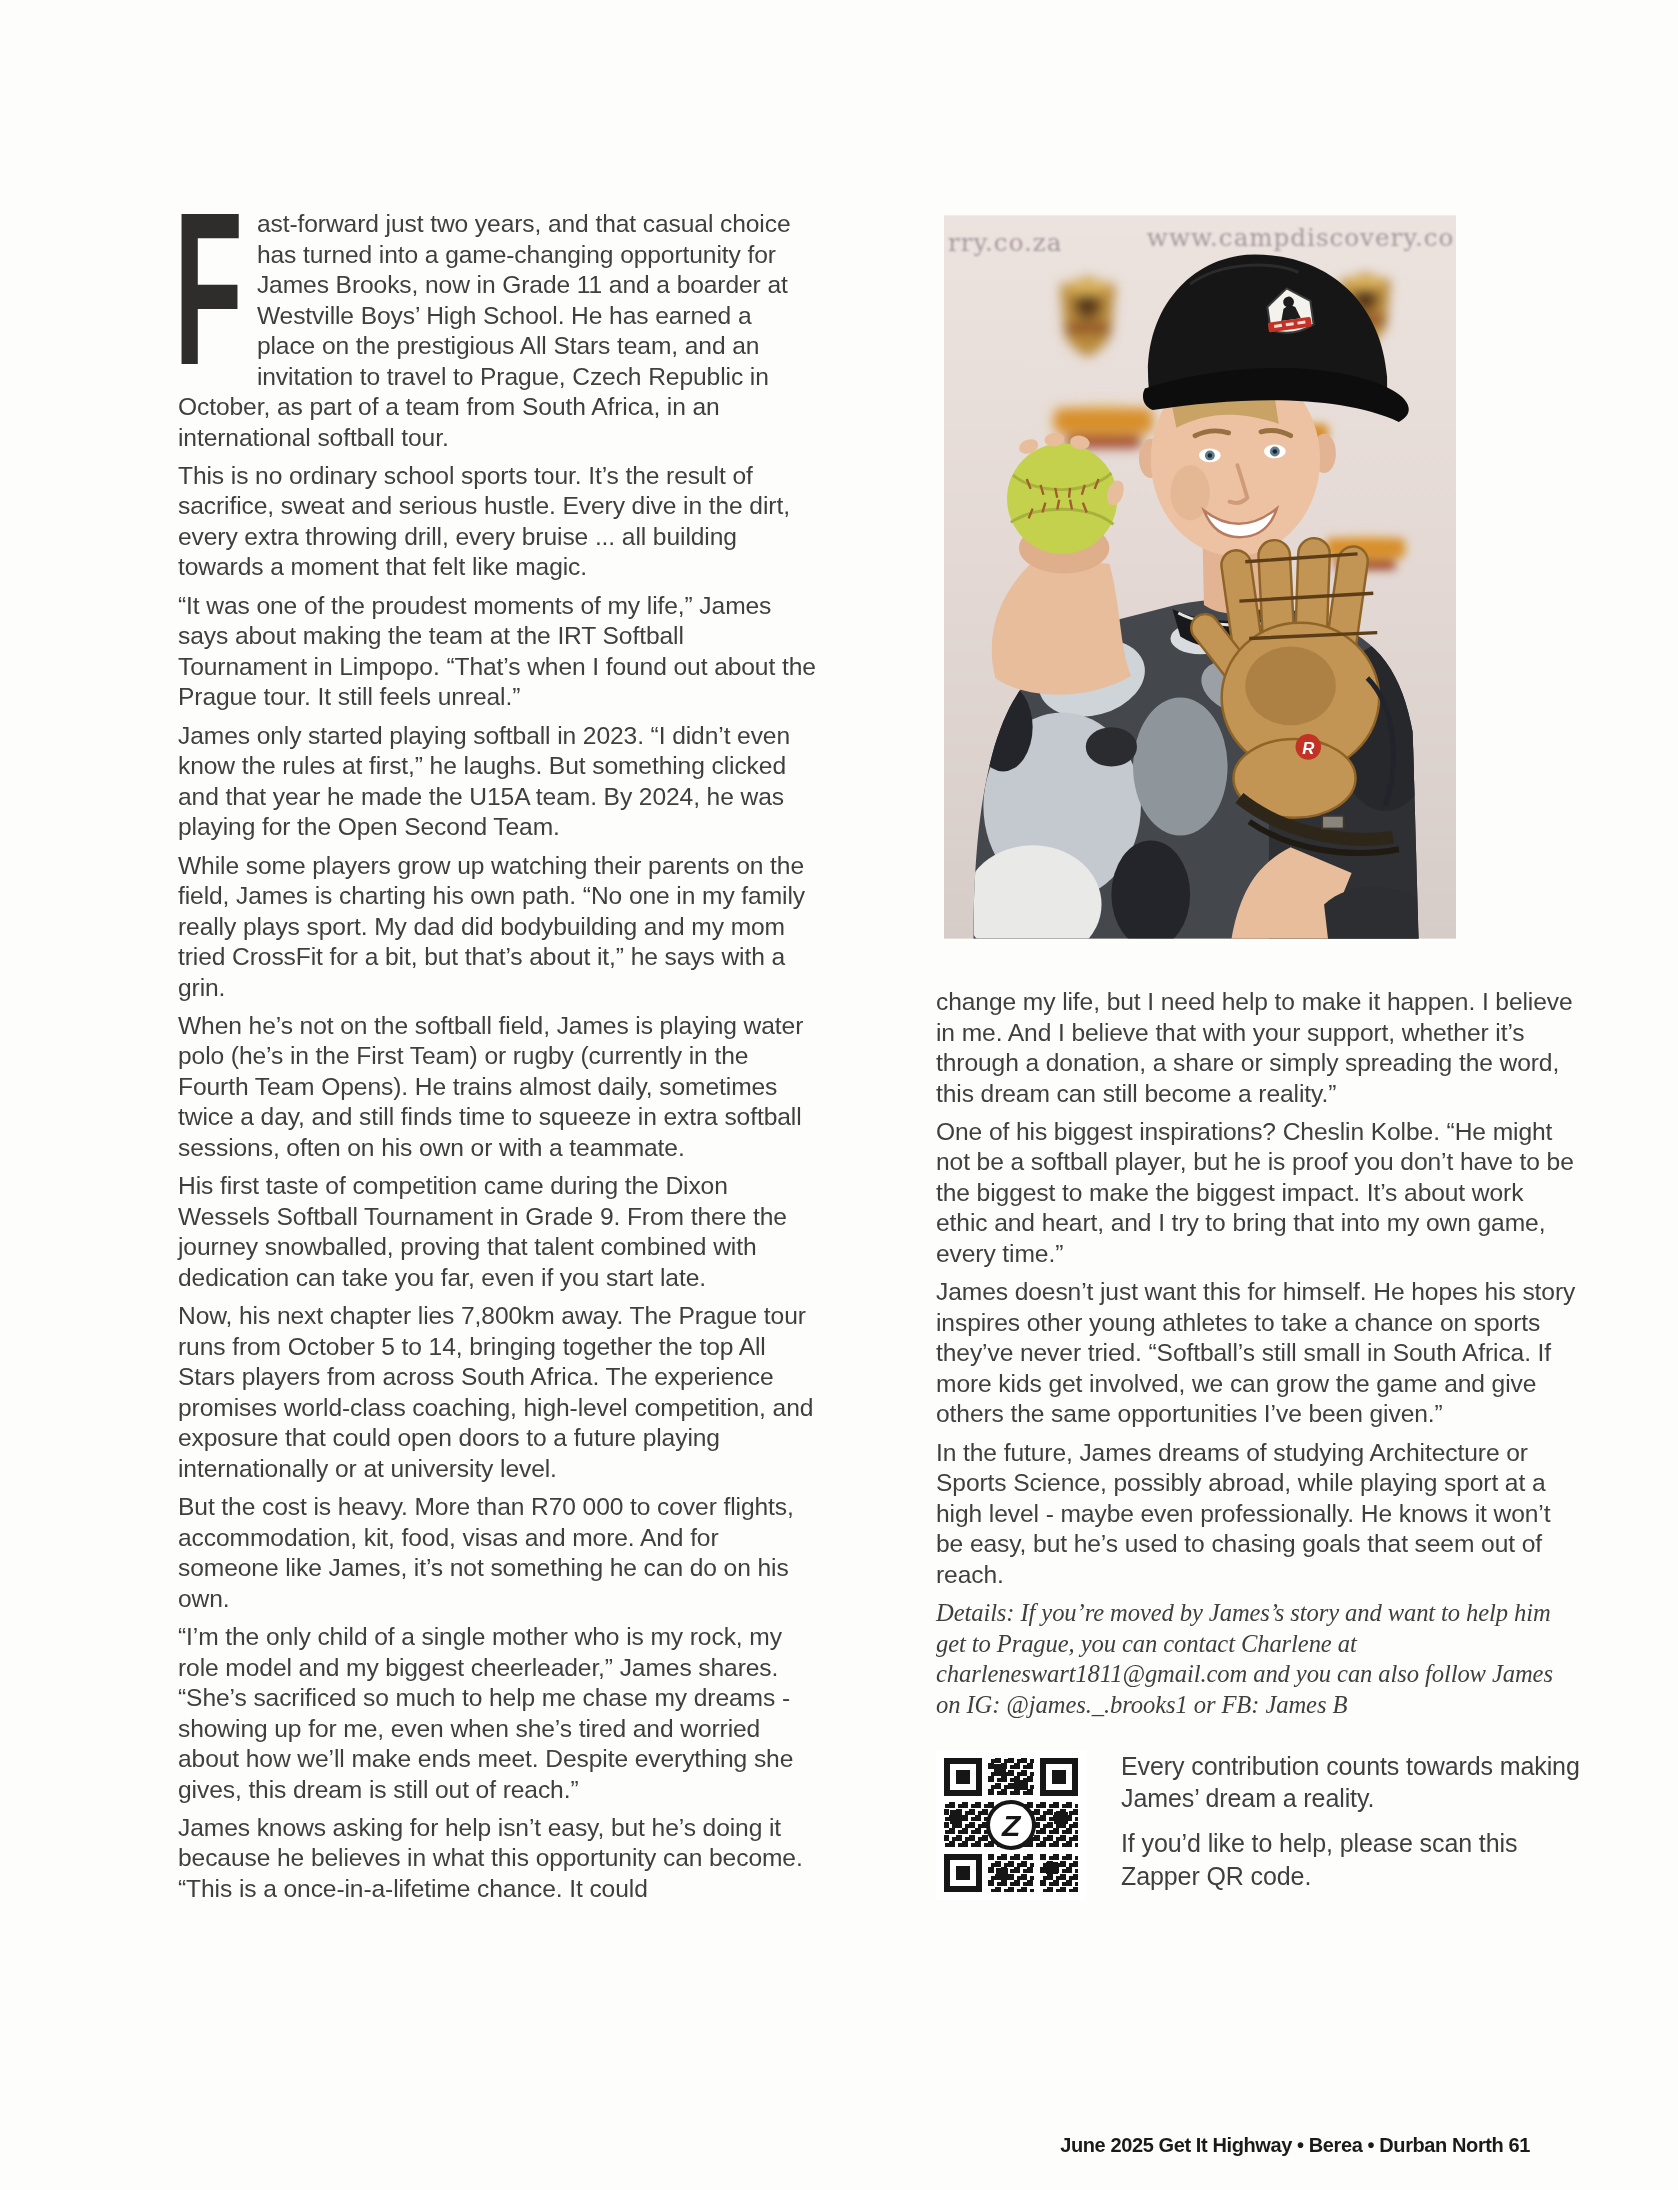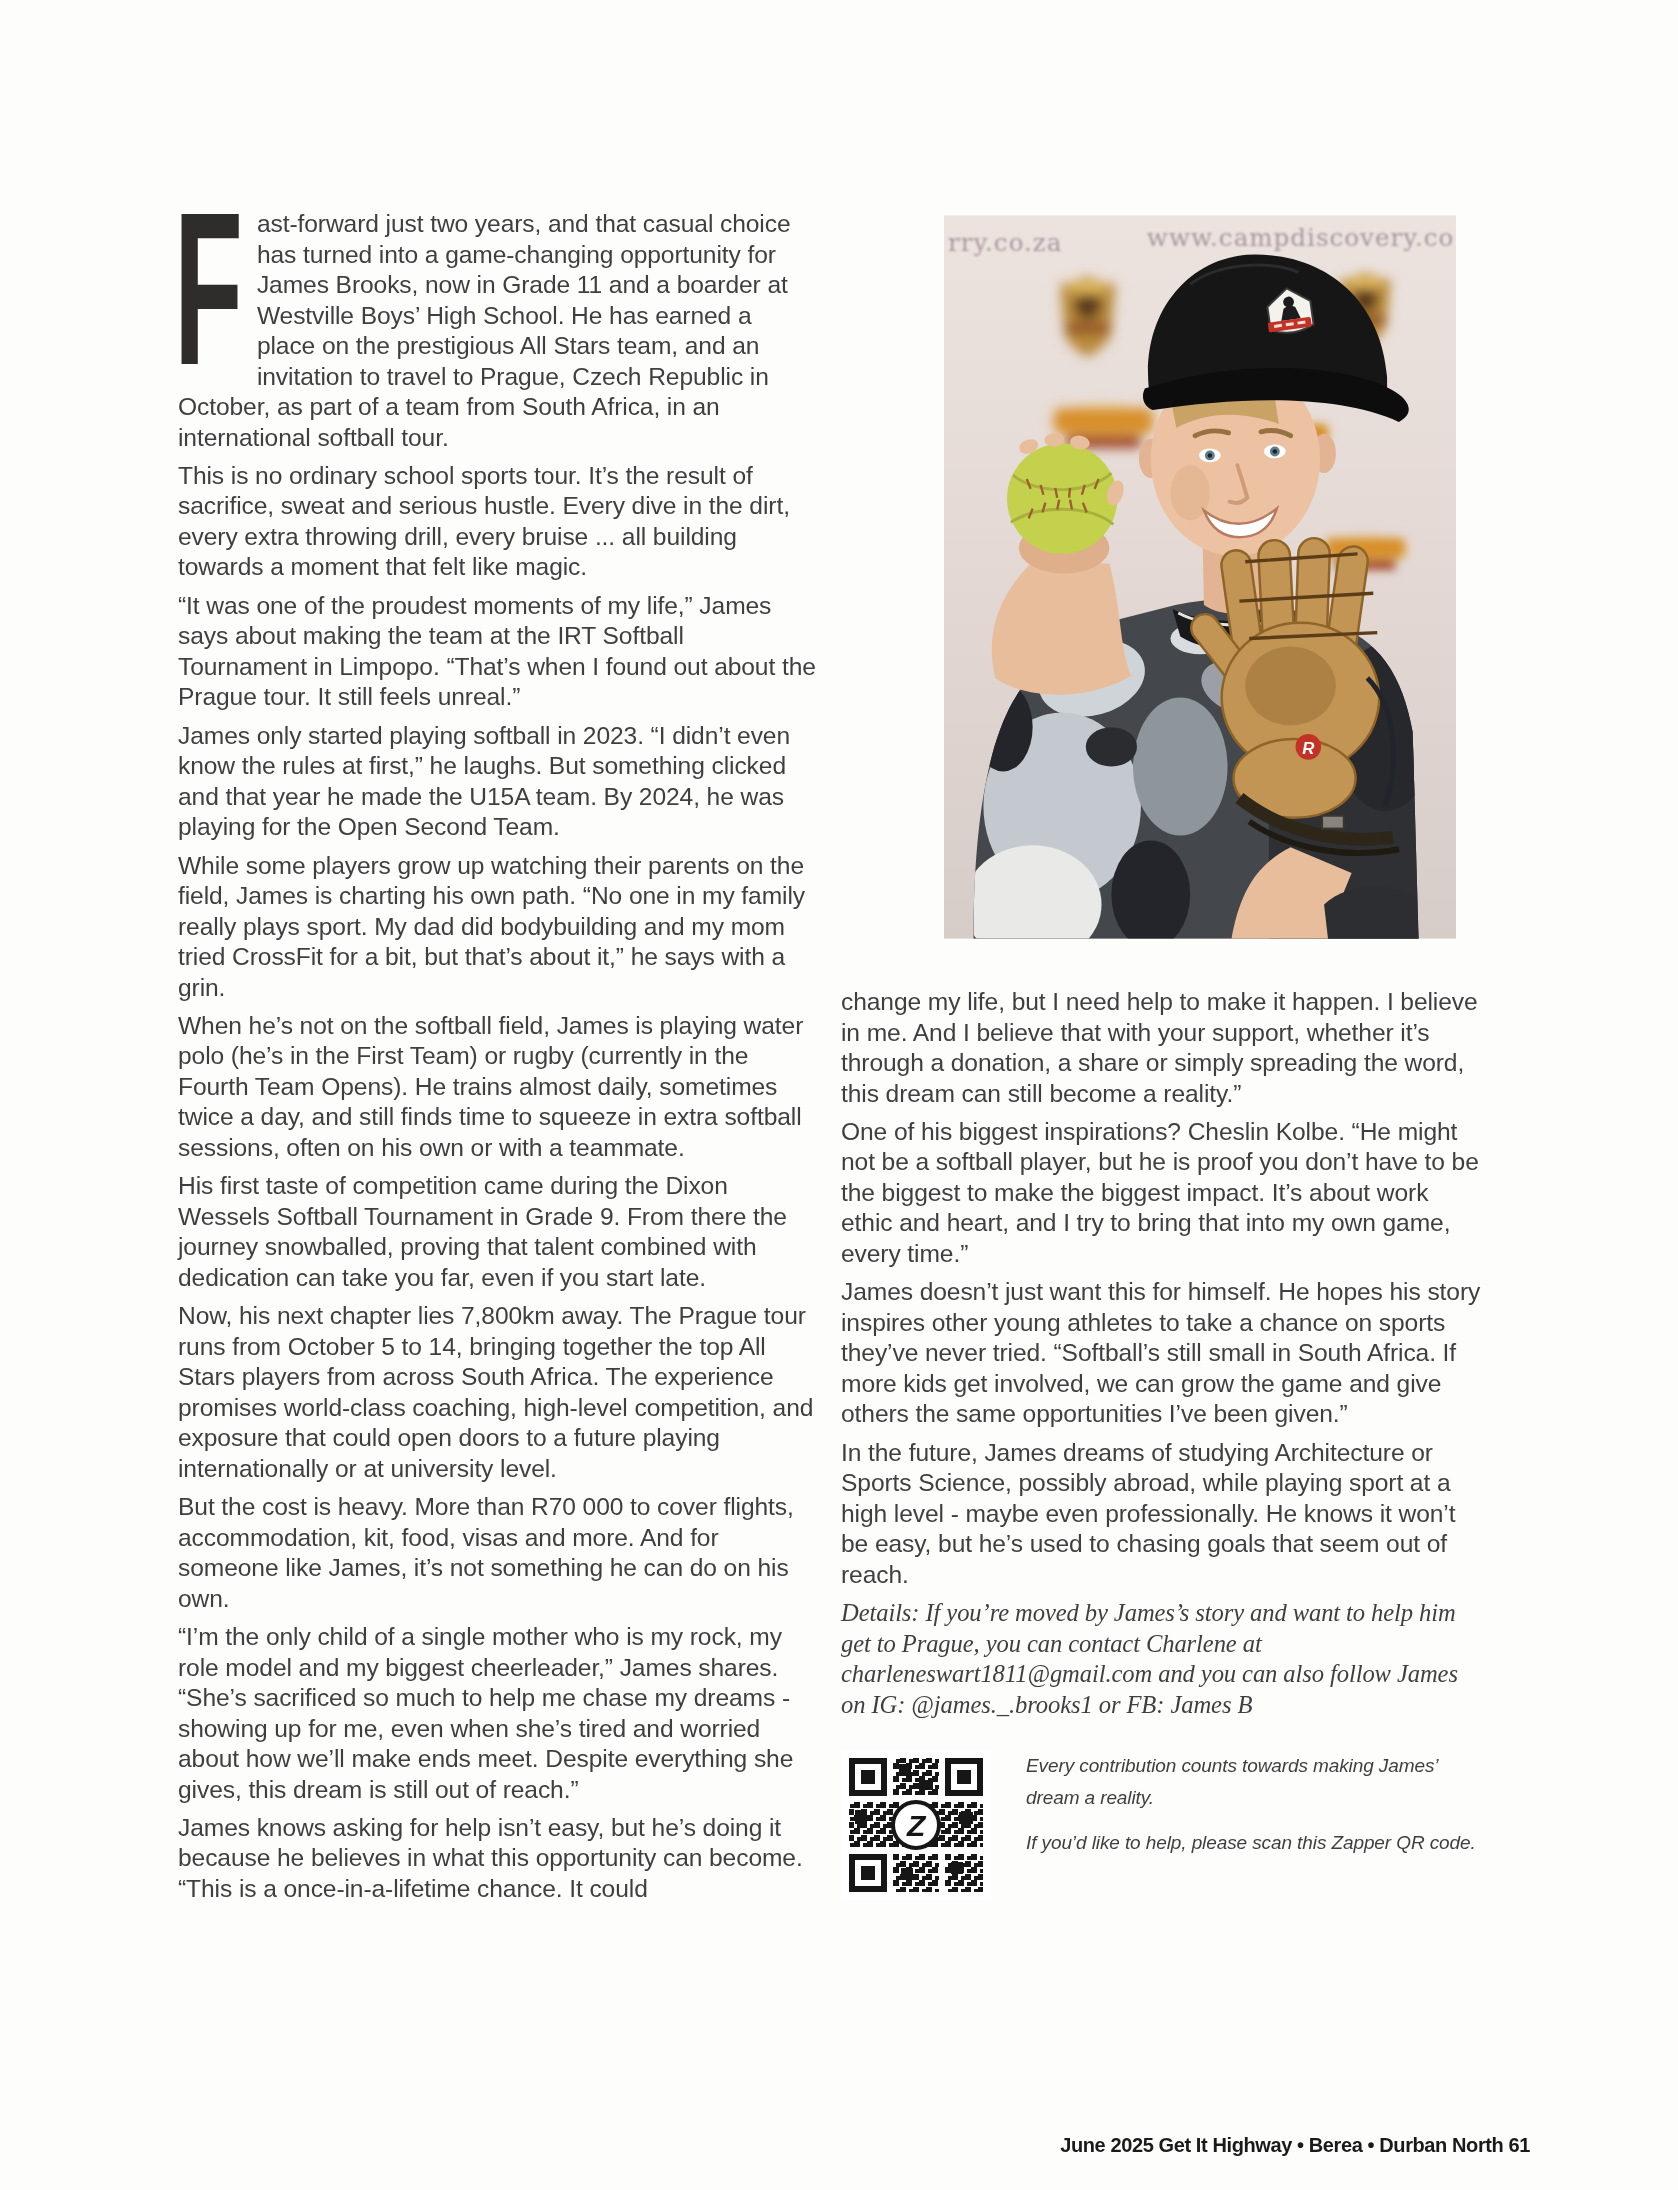--- a/index.html
+++ b/index.html
@@ -3,32 +3,32 @@
 <meta charset="utf-8">
 <style>
   html,body{margin:0;padding:0;background:#ffffff;}
   .page{
     position:relative;width:1679px;height:2191px;background:#fdfdfc;
     font-family:"Liberation Sans",sans-serif;color:#3f3f3f;overflow:hidden;
   }
   .col{position:absolute;font-size:24.6px;line-height:30.5px;letter-spacing:-0.1px;text-align:left;}
   .col p{margin:0 0 7.9px 0;}
   .col-left{left:178px;top:209px;width:638px;}
-  .col-right{left:841px;top:987px;width:645px;}
+  .col-right{left:936px;top:987px;width:645px;}
   .dropcap{
     float:left;width:69px;height:156px;line-height:156px;font-size:217px;font-weight:700;
     color:#2f2d2c;transform:scaleX(.52);transform-origin:0 0;margin:2px 13.8px 0 -3.9px;
   }
   .italic{font-style:italic;font-family:Liberation Serif, serif;}
   .photo{position:absolute;left:944px;top:215px;width:512px;height:724px;margin:0;padding:0;}
   .photo svg{display:block;width:512px;height:724px;}
   .qr-row{display:flex;gap:35px;align-items:flex-start;margin-top:29.6px;}
   .qr-box{flex:0 0 auto;width:150px;height:150px;}
   .qr-box svg{display:block;width:150px;height:150px;}
-  .qr-captions p{font-style:italic;font-size:19px;line-height:32.5px;margin:0 0 12.8px 0;}
+  .qr-captions p{font-size:25px;line-height:32.5px;margin:0 0 12.8px 0;}
   .footer{
     position:absolute;left:885px;top:2134px;width:645px;text-align:right;
     font-size:20px;font-weight:700;color:#1a1a1a;letter-spacing:-0.4px;
   }
   .footer span{white-space:pre;}
 </style>
 </head>
 <body>
 
 <div class="page">

